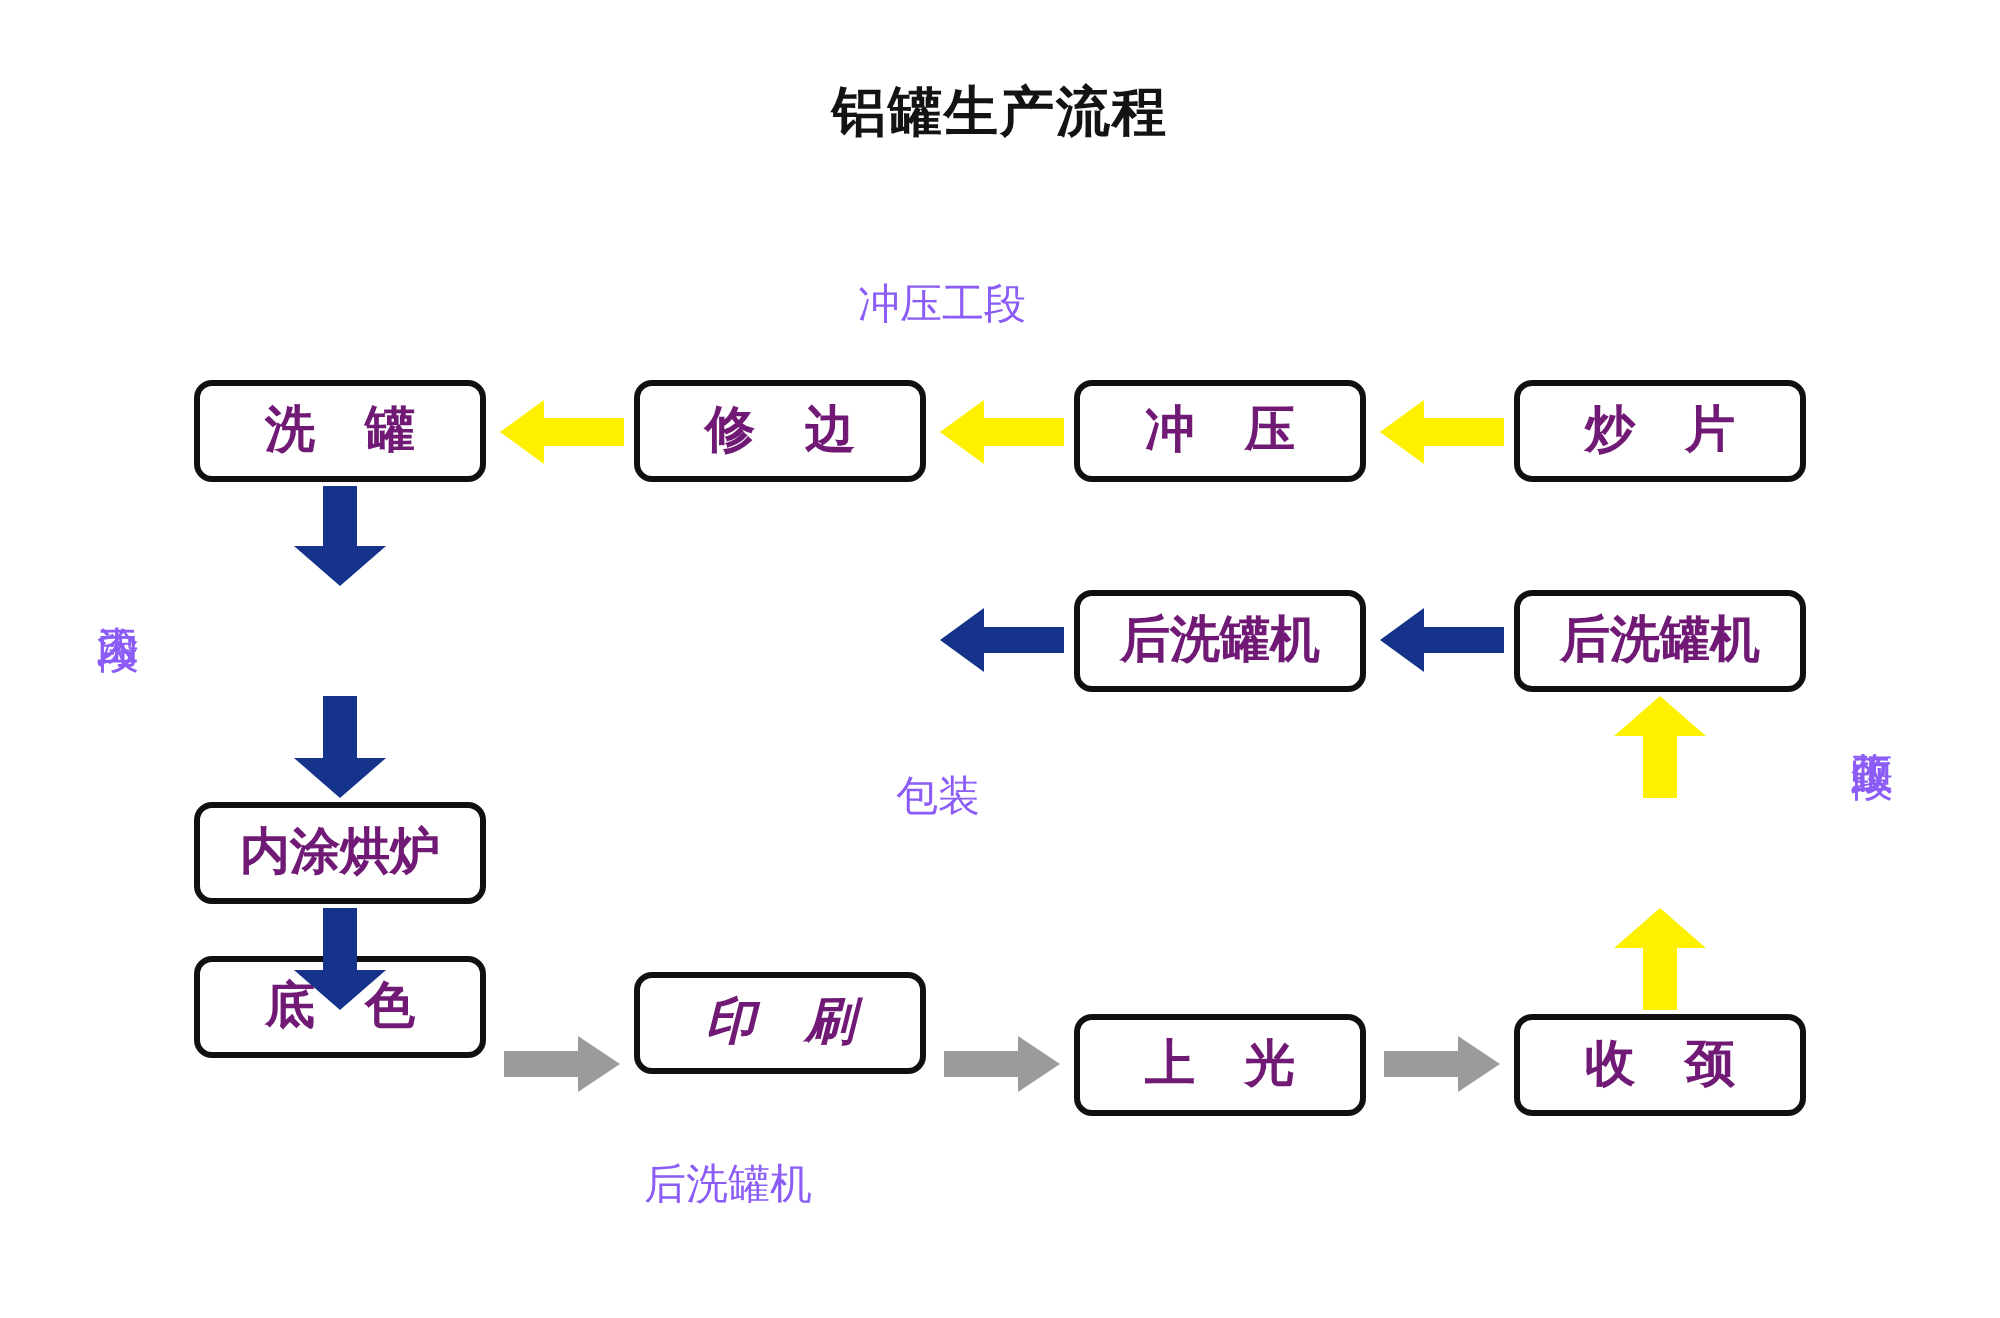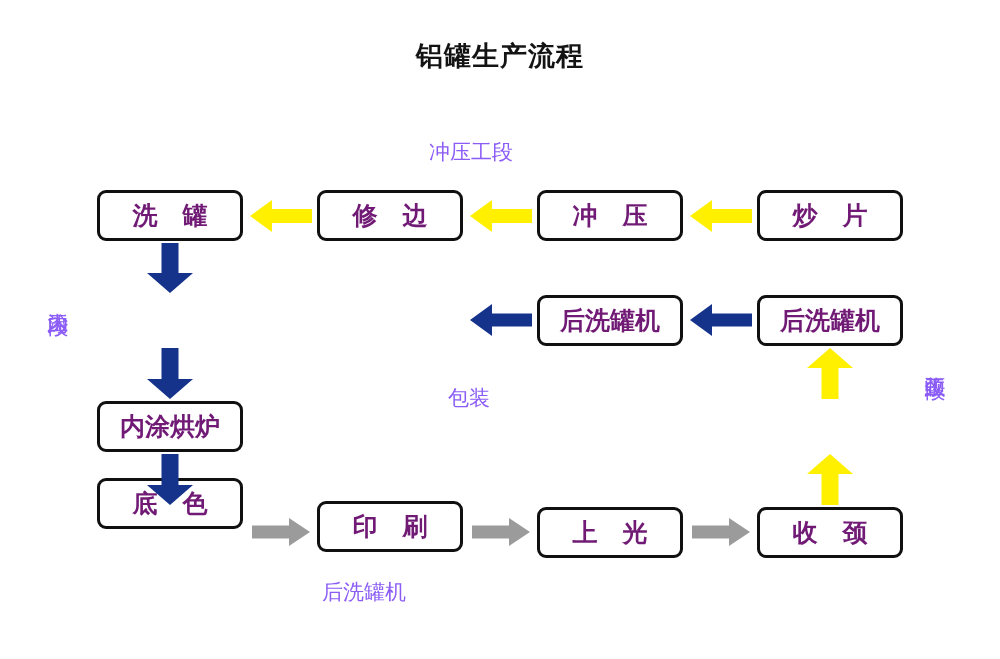--- a/index.html
+++ b/index.html
@@ -146,21 +146,21 @@
     <div class="head" style="border-top:16px solid transparent; border-bottom:16px solid transparent; border-right:22px solid #16338B;"></div>
   </div>
   <div class="arrow left" style="left:690px; top:304px; width:62px; height:32px;">
     <div class="shaft" style="width:42px; height:13px; background:#16338B;"></div>
     <div class="head" style="border-top:16px solid transparent; border-bottom:16px solid transparent; border-right:22px solid #16338B;"></div>
   </div>
 
   <div class="box wide-text" style="left:97px;  top:401px;">内涂烘炉</div>
 
   <div class="box spaced" style="left:97px;  top:478px;">底 色</div>
-  <div class="box spaced" style="left:317px; top:501px;">印 刷</div>
+  <div class="box spaced" style="left:317px; top:486px;font-style:italic;">印 刷</div>
   <div class="box spaced" style="left:537px; top:507px;">上 光</div>
   <div class="box spaced" style="left:757px; top:507px;text-align:right;">收 颈</div>
 
   <div class="arrow right" style="left:252px; top:518px; width:58px; height:28px;">
     <div class="shaft" style="width:38px; height:13px; background:#9B9B9B;"></div>
     <div class="head" style="border-top:14px solid transparent; border-bottom:14px solid transparent; border-left:21px solid #9B9B9B;"></div>
   </div>
   <div class="arrow right" style="left:472px; top:518px; width:58px; height:28px;">
     <div class="shaft" style="width:38px; height:13px; background:#9B9B9B;"></div>
     <div class="head" style="border-top:14px solid transparent; border-bottom:14px solid transparent; border-left:21px solid #9B9B9B;"></div>

